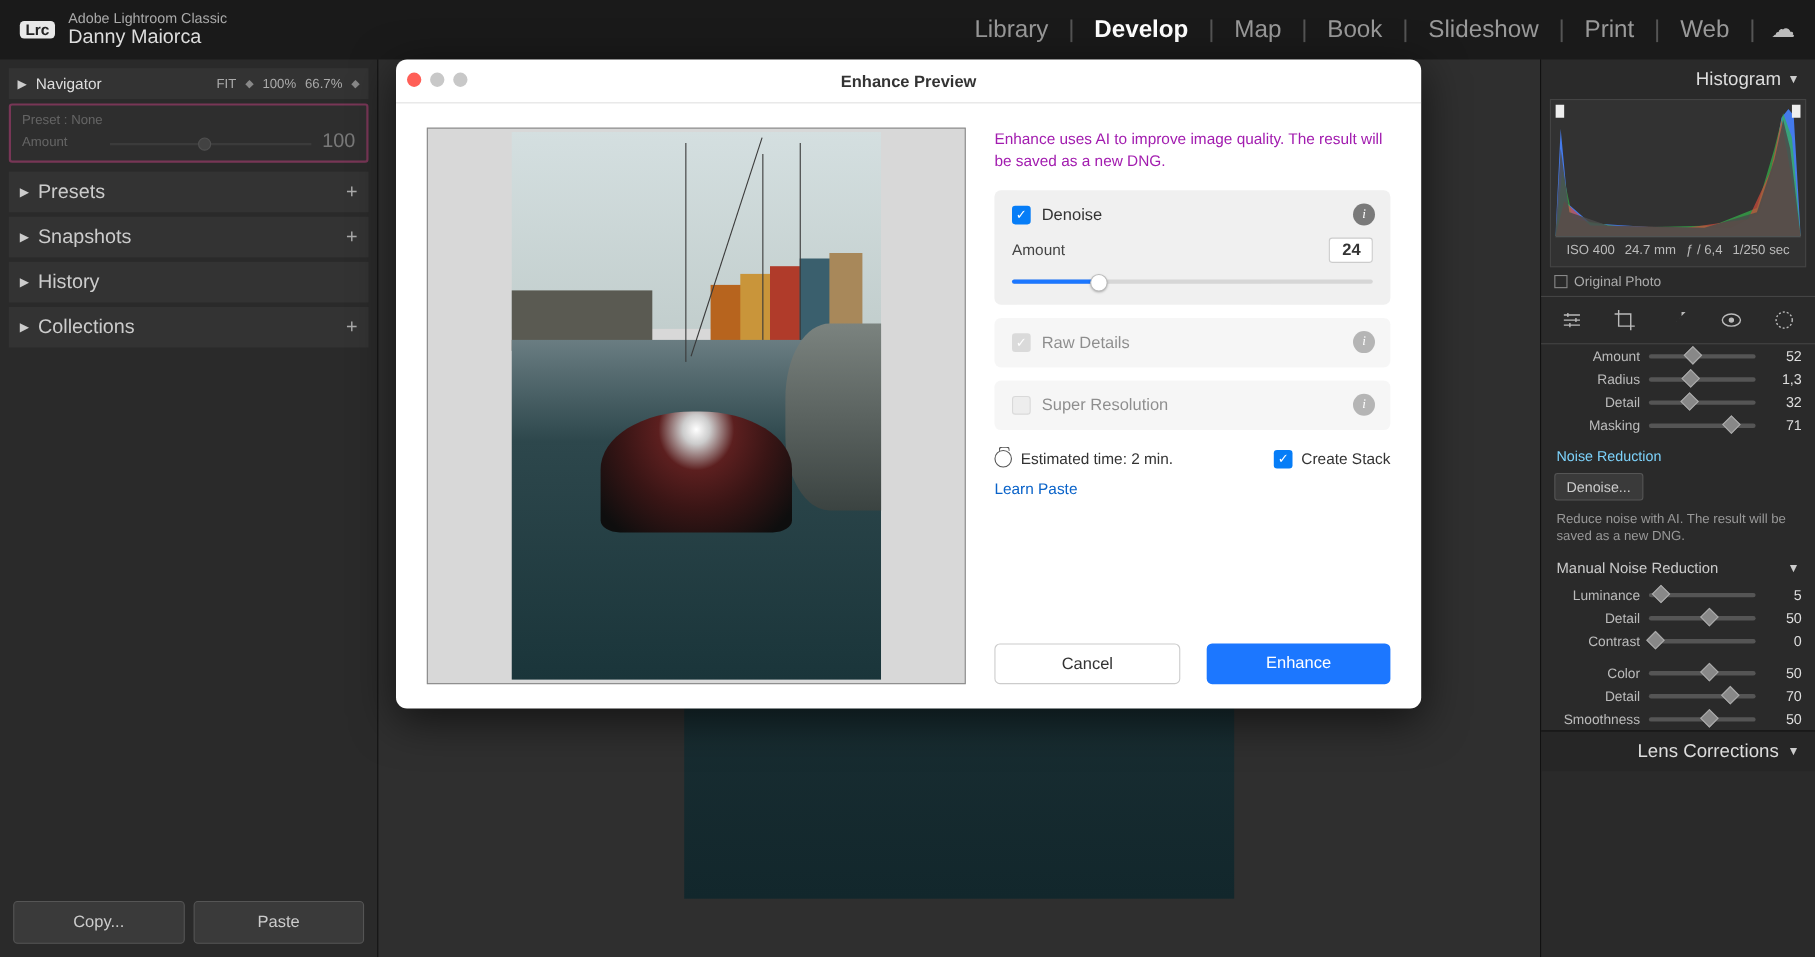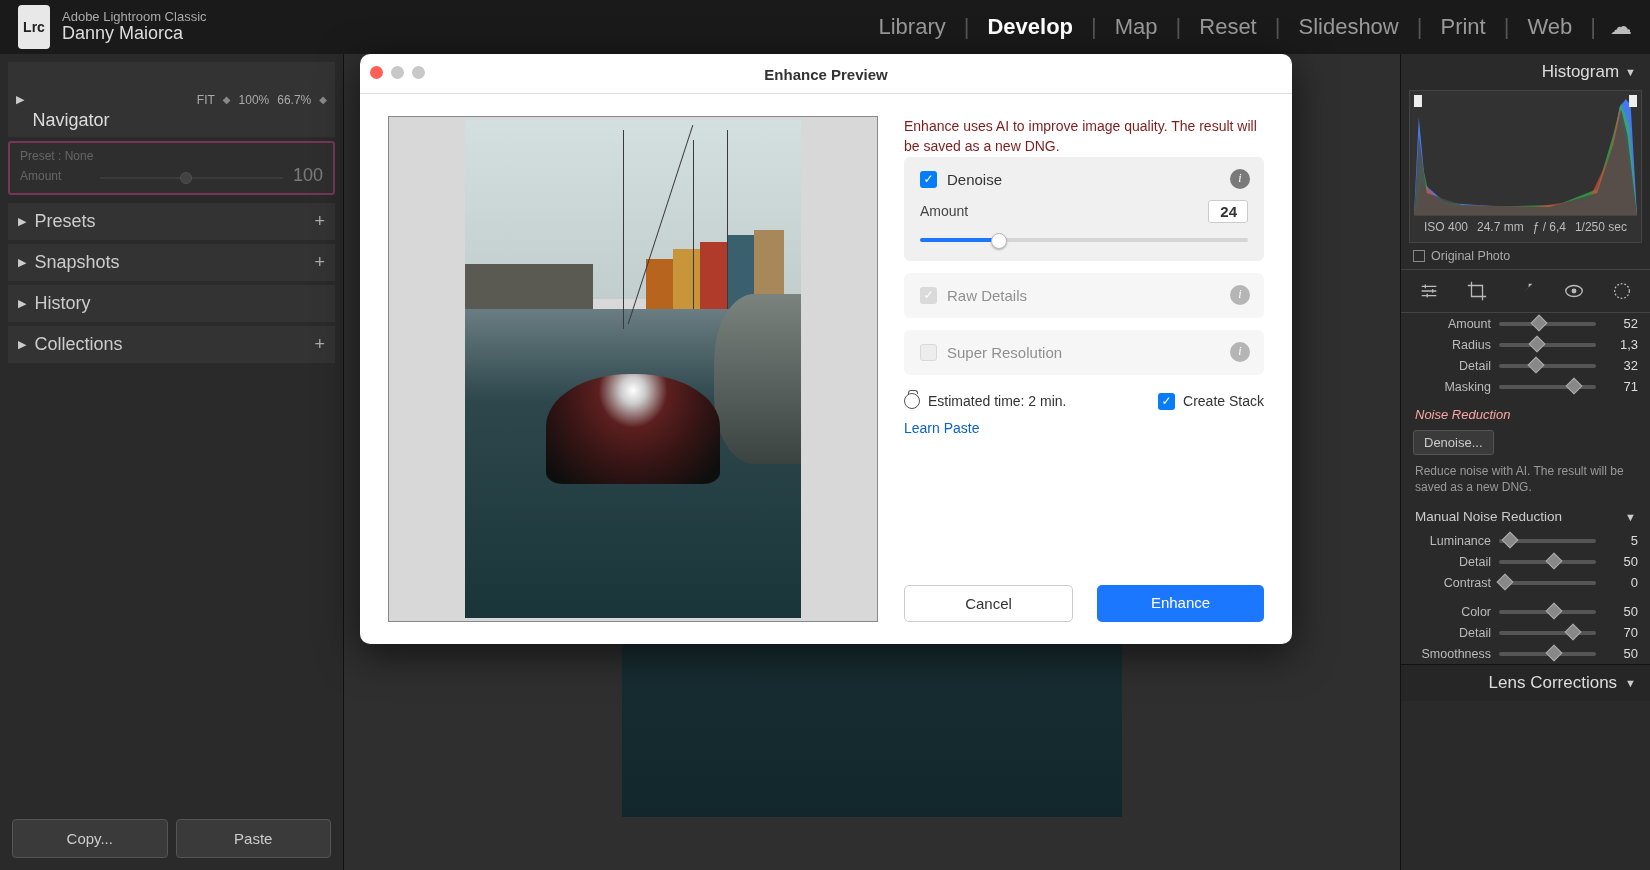--- a/index.html
+++ b/index.html
@@ -1,35 +1,35 @@
 <!DOCTYPE html>
 <html><head>
 <meta charset="utf-8">
 <style>
   * { margin: 0; padding: 0; box-sizing: border-box; font-family: -apple-system, BlinkMacSystemFont, "Segoe UI", Helvetica, Arial, sans-serif; }
   body { background: #1a1a1a; width: 1650px; height: 870px; overflow: hidden; position: relative; color: #ccc; }
   .topbar { display: flex; justify-content: space-between; align-items: center; height: 54px; padding: 4px 18px; background: #1a1a1a; }
   .brand { display: flex; align-items: center; gap: 12px; }
-  .brand-logo { width: 32px; height: 44px; background: #e8e8e8; border-radius: 4px; display: flex; align-items: center; justify-content: center; color: #222; font-weight: 700; font-size: 14px; }
+  .brand-logo { width: 32px; height: 16px; background: #e8e8e8; border-radius: 4px; display: flex; align-items: center; justify-content: center; color: #222; font-weight: 700; font-size: 14px; }
   .brand-text { display: flex; flex-direction: column; line-height: 1.1; }
   .brand-app { font-size: 13px; color: #aaa; }
   .brand-user { font-size: 18px; color: #ddd; }
   .modules { display: flex; align-items: center; gap: 8px; font-size: 22px; color: #999; }
   .modules span.mod { padding: 0 10px; cursor: default; }
   .modules span.sep { color: #555; }
   .modules span.active { color: #fff; font-weight: 600; }
   .cloud-icon { color: #bbb; font-size: 22px; margin-left: 6px; }
   .body-row { position: absolute; top: 54px; left: 0; right: 0; bottom: 0; display: flex; }
 
   
   .left-panel { width: 344px; background: #2a2a2a; border-right:1px solid #111; display: flex; flex-direction: column; padding: 8px; }
   .panel-head { display: flex; align-items: center; justify-content: space-between; padding: 6px 8px; background: #333; margin-bottom: 4px; }
   .panel-head-left { display: flex; align-items: center; gap: 8px; }
   .tri { font-size: 11px; color: #ccc; }
-  .panel-title { font-size: 18px; color: #ddd; margin-top: 42px; }
+  .panel-title { font-size: 14px; color: #ddd; }
   .nav-zoom { display: flex; align-items: center; gap: 8px; font-size: 12px; color: #aaa; justify-content: center; }
   .nav-zoom .up { color:#888; font-size:10px; }
   .preset-box { background:#363636; border:2px solid #ec4899; border-radius:3px; padding:6px 10px; margin-bottom:4px; opacity:0.4; position:relative; height:54px; }
   .preset-box .t1 { font-size:12px; color:#bbb; }
   .preset-box .t2 { font-size:12px; color:#bbb; margin-top:6px; }
   .preset-box .val { position:absolute; right:10px; top:22px; font-size:18px; color:#eee; }
   .preset-box .slider-line { position:absolute; left:90px; right:50px; top:34px; height:2px; background:#555; }
   .preset-box .slider-knob { position:absolute; top:29px; left:170px; width:12px; height:12px; border-radius:50%; background:#666; border:1px solid #888; }
   .acc-row { display:flex; align-items:center; justify-content:space-between; padding:8px 10px; background:#333; margin-top:4px; }
   .acc-row .lbl { display:flex; align-items:center; gap:8px; font-size:18px; color:#ccc; }
@@ -52,21 +52,21 @@
   .orig-row .cbx { width:12px; height:12px; border:1px solid #888; }
   .tool-row { display:flex; justify-content:space-around; padding:10px 4px; border-bottom:1px solid #444; }
   .tool-row .tico { width:22px; height:22px; color:#bbb; display:flex; align-items:center; justify-content:center; }
   .tool-row svg { stroke:#bbb; fill:none; stroke-width:1.4; }
   .section-head { text-align:center; font-size:14px; color:#ccc; padding:6px 0; }
   .slider-row { display:flex; align-items:center; padding:3px 12px; gap:8px; }
   .slider-row .slabel { width:78px; text-align:right; font-size:12.5px; color:#bbb; }
   .slider-row .strack { flex:1; height:4px; background:#555; position:relative; border-radius:2px; }
   .slider-row .sknob { position:absolute; top:-5px; width:12px; height:12px; background:#888; border:1px solid #aaa; transform:rotate(45deg); }
   .slider-row .sval { width:34px; text-align:right; font-size:13px; color:#ddd; }
-  .sub-head { font-size:13px; color:#fca5a5; padding:10px 14px 4px;font-style:italic; }
+  .sub-head { font-size:13px; color:#7dd3fc; padding:10px 14px 4px; }
   .denoise-chip { margin:4px 12px; background:#3a3a3a; border:1px solid #555; border-radius:3px; padding:4px 10px; font-size:13px; color:#ccc; display:inline-block; }
   .denoise-desc { font-size:12px; color:#999; padding:4px 14px 8px; line-height:1.35; }
   .manual-head { display:flex; justify-content:space-between; align-items:center; padding:6px 14px; font-size:13.5px; color:#ccc; }
   .lens-head { display:flex; justify-content:flex-end; align-items:center; gap:8px; padding:8px 14px; font-size:17px; color:#ddd; border-top:1px solid #111; background:#262626;}
   .right-bottom { margin-top:auto; display:flex; gap:8px; padding:8px; }
 
   
   .modal-shade { position:absolute; top:0; left:0; right:0; bottom:0; }
   .modal { position:absolute; top:54px; left:360px; width:932px; background:#fff; border-radius:10px; box-shadow:0 10px 40px rgba(0,0,0,0.6); overflow:hidden; }
   .modal-title { text-align:center; font-size:15px; font-weight:600; color:#333; padding:12px 0 10px; position:relative; border-bottom:1px solid #e0e0e0; }
@@ -79,21 +79,21 @@
   .modal-preview { width:490px; height:506px; background:#d8d8d8; display:flex; align-items:center; justify-content:center; border:1px solid #888; }
   .modal-preview .ph { width:336px; height:498px; position:relative; overflow:hidden; }
   .ph .sky { position:absolute; top:0; left:0; right:0; height:36%; background:linear-gradient(to bottom,#d4dfe0,#c2cecd); }
   .ph .bldgs { position:absolute; top:20%; left:0; right:0; height:20%; }
   .ph .bl { position:absolute; bottom:0; width:9%; }
   .ph .water { position:absolute; top:38%; left:0; right:0; bottom:0; background:linear-gradient(to bottom,#6a7d82 0%,#2d474c 30%,#1a353a 100%); }
   .ph .mast { position:absolute; width:1px; background:#3a3a3a; }
   .ph .boat { position:absolute; top:51%; left:24%; width:52%; height:22%; background:radial-gradient(ellipse at 50% 15%, #fff 0%, #ccc 10%, #5c1f1f 28%, #391515 55%, #0e0e0e 90%); border-radius:48% 48% 10% 10%; }
   .ph .hull { position:absolute; top:35%; right:-4%; width:30%; height:34%; background:linear-gradient(to bottom,#7b837f,#3b4341); border-radius:40% 0 0 40%; }
   .modal-right { flex:1; display:flex; flex-direction:column; font-size:14px; color:#333; }
-  .modal-desc { color:#7f1d1d; line-height:1.45; margin-bottom:0; }
+  .modal-desc { color:#a21caf; line-height:1.45; margin-bottom:16px; }
   .opt-box { background:#f0f0f0; border-radius:6px; padding:14px 16px; margin-bottom:12px; position:relative; }
   .opt-box.disabled { opacity:0.55; }
   .opt-head { display:flex; align-items:center; gap:10px; }
   .chk { width:17px; height:17px; border-radius:3px; display:flex; align-items:center; justify-content:center; font-size:12px; color:#fff; }
   .chk.on { background:#067df7; }
   .chk.off { background:#bdbdbd; }
   .chk.dis { background:#e0e0e0; border:1px solid #bbb; }
   .opt-title { font-size:15px; color:#333; }
   .info-icn { position:absolute; right:14px; top:12px; width:20px; height:20px; border-radius:50%; background:#7a7a7a; color:#fff; display:flex; align-items:center; justify-content:center; font-size:12px; font-style:italic; font-family:Georgia,serif; }
   .amount-row { display:flex; align-items:center; justify-content:space-between; margin-top:12px; }
@@ -126,21 +126,21 @@
       <span class="brand-user">Danny Maiorca</span>
     </div>
   </div>
   <div class="modules">
     <span class="mod">Library</span>
       <span class="sep">|</span>
     <span class="mod active">Develop</span>
       <span class="sep">|</span>
     <span class="mod">Map</span>
       <span class="sep">|</span>
-    <span class="mod">Reset</span>
+    <span class="mod">Book</span>
       <span class="sep">|</span>
     <span class="mod">Slideshow</span>
       <span class="sep">|</span>
     <span class="mod">Print</span>
       <span class="sep">|</span>
     <span class="mod">Web</span>
       <span class="sep">|</span>
     <span class="cloud-icon">☁</span>
   </div>
 </div>

